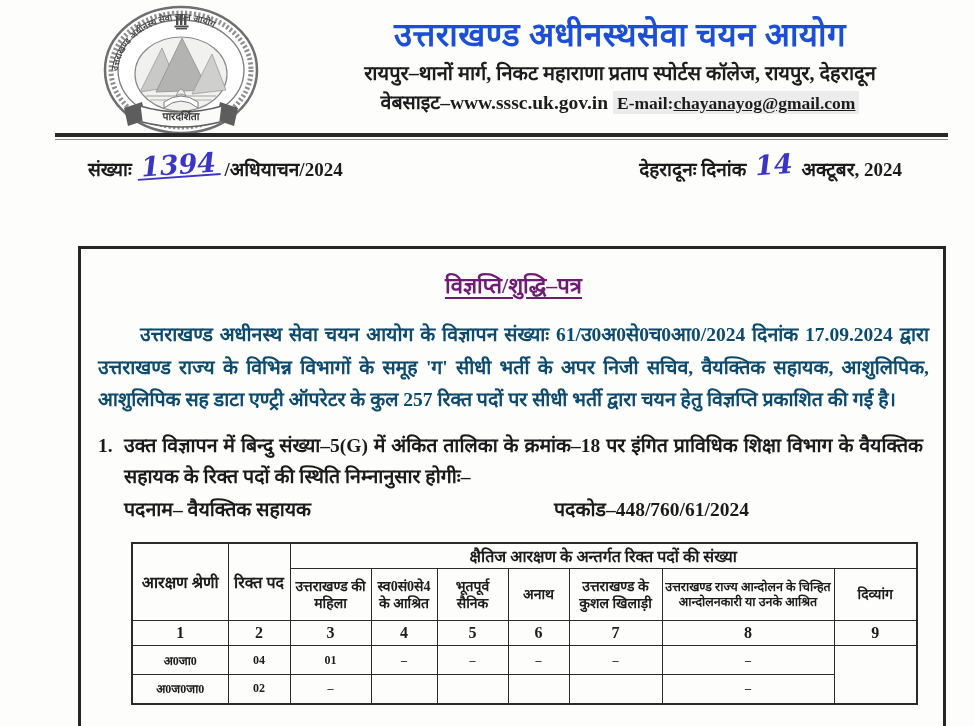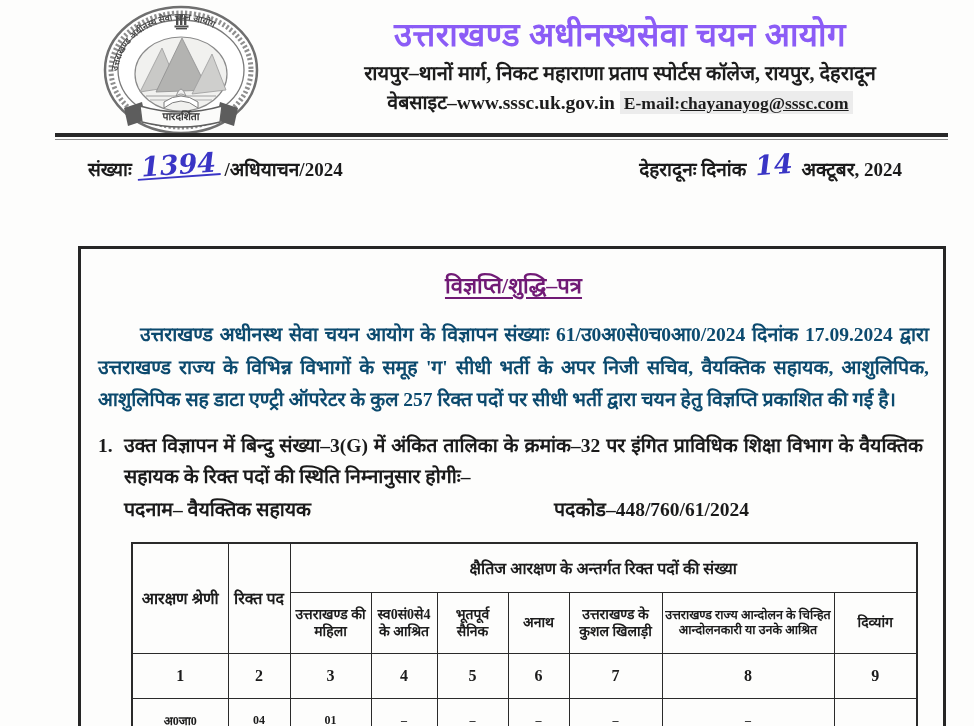--- a/index.html
+++ b/index.html
@@ -14,21 +14,21 @@
   }
   .page { position:absolute; inset:0; }
 
   
   .logo { position:absolute; left:102px; top:4px; width:158px; height:134px; }
   .head-text {
     position:absolute; left:300px; right:34px; top:14px;
     text-align:center;
   }
   .org-name {
-    font-size:33px; font-weight:700; color:#8b5cf6;
+    font-size:33px; font-weight:700; color:#1d4ed8;
     letter-spacing:0.5px; line-height:42px;
   }
   .org-address {
     font-size:20px; font-weight:700; color:#1c1c1c;
     line-height:30px; margin-top:2px;
   }
   .org-web {
     font-size:19.5px; font-weight:700; color:#1c1c1c;
     line-height:28px; margin-top:1px;
   }
@@ -102,21 +102,21 @@
   table.vac {
     border-collapse:collapse;
     margin:17px 0 0 33px;
     width:785px;
     table-layout:fixed;
   }
   table.vac th, table.vac td {
     border:1.6px solid #2a2a2a;
     text-align:center; vertical-align:middle;
     color:#1c1c1c;
-    padding:13px 2px;
+    padding:1px 2px;
     overflow:hidden;
   }
   table.vac { border:2.5px solid #2a2a2a; }
   .th-span { height:26px; font-size:16px; font-weight:700; }
   .th-cat  { font-size:16px; font-weight:700; }
   .th-sub  { height:52px; font-size:14px; font-weight:700; line-height:17px; }
   .th-sub.small { font-size:12.5px; line-height:15px; }
   .num-row td { height:25px; font-size:16px; font-weight:700; }
   .data-row td { height:29px; font-size:12px; font-weight:600; }
 </style>
@@ -160,21 +160,21 @@
       <path d="M 38,102 Q 79,114 120,102 L 118,118 Q 79,128 40,118 Z" fill="#fbfbfa" stroke="#5f5f5f" stroke-width="1.4"></path>
       <text x="79" y="116" text-anchor="middle" font-size="10.5" font-weight="bold" fill="#3b3b3b">पारदर्शिता</text>
     </g>
   </svg>
 
   <div class="head-text">
     <div class="org-name">उत्तराखण्ड अधीनस्थसेवा चयन आयोग</div>
     <div class="org-address">रायपुर–थानों मार्ग, निकट महाराणा प्रताप स्पोर्टस कॉलेज, रायपुर, देहरादून</div>
     <div class="org-web">
       <span>वेबसाइट–www.sssc.uk.gov.in</span>
-      <span class="email-wrap"><span class="email-label">E-mail:</span><span class="email-label email-link">chayanayog@sssc.com</span></span>
+      <span class="email-wrap"><span class="email-label">E-mail:</span><span class="email-label email-link">chayanayog@gmail.com</span></span>
     </div>
   </div>
 
   <div class="rule-thick"></div>
   <div class="rule-thin"></div>
 
   <div class="ref-row">
     <div>
       <span>संख्याः</span>
       <span class="ink ink-num">1394</span>
@@ -191,21 +191,21 @@
 
     <div class="notice-title-wrap">
       <span class="notice-title">विज्ञप्ति/शुद्धि–पत्र</span>
     </div>
 
     <p class="notice-intro">उत्तराखण्ड अधीनस्थ सेवा चयन आयोग के विज्ञापन संख्याः 61/उ0अ0से0च0आ0/2024 दिनांक 17.09.2024 द्वारा उत्तराखण्ड राज्य के विभिन्न विभागों के समूह 'ग' सीधी भर्ती के अपर निजी सचिव, वैयक्तिक सहायक, आशुलिपिक, आशुलिपिक सह डाटा एण्ट्री ऑपरेटर के कुल 257 रिक्त पदों पर सीधी भर्ती द्वारा चयन हेतु विज्ञप्ति प्रकाशित की गई है।</p>
 
     <div class="point1">
       <div class="point1-marker">1.</div>
       <div class="point1-body">
-        <div>उक्त विज्ञापन में बिन्दु संख्या–3(G) में अंकित तालिका के क्रमांक–32 पर इंगित प्राविधिक शिक्षा विभाग के वैयक्तिक सहायक के रिक्त पदों की स्थिति निम्नानुसार होगीः–</div>
+        <div>उक्त विज्ञापन में बिन्दु संख्या–5(G) में अंकित तालिका के क्रमांक–18 पर इंगित प्राविधिक शिक्षा विभाग के वैयक्तिक सहायक के रिक्त पदों की स्थिति निम्नानुसार होगीः–</div>
         <div class="post-row">
           <span class="post-name">पदनाम– वैयक्तिक सहायक</span>
           <span class="post-code">पदकोड–448/760/61/2024</span>
         </div>
       </div>
     </div>
 
     <table class="vac">
       <colgroup>
         <col style="width:96px">

